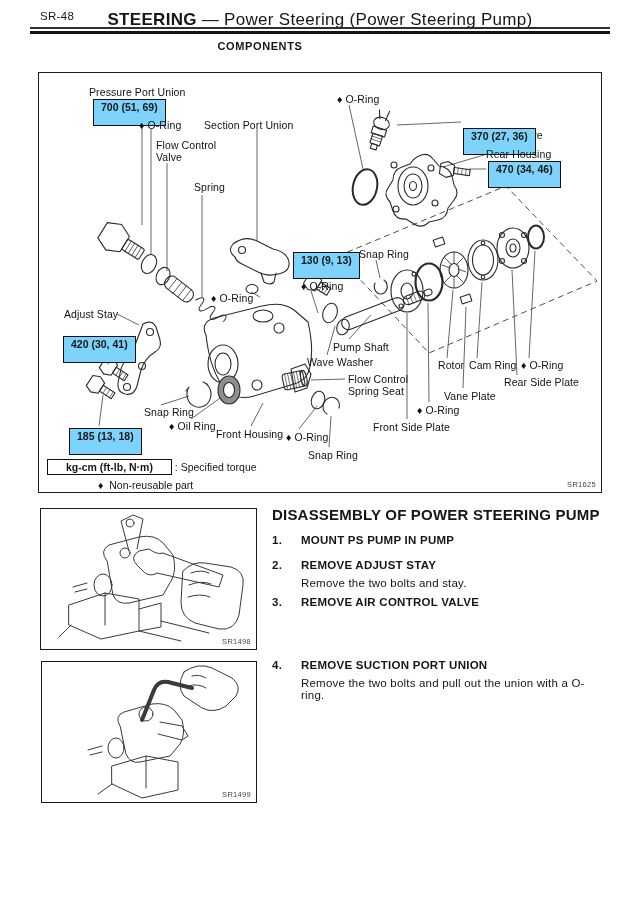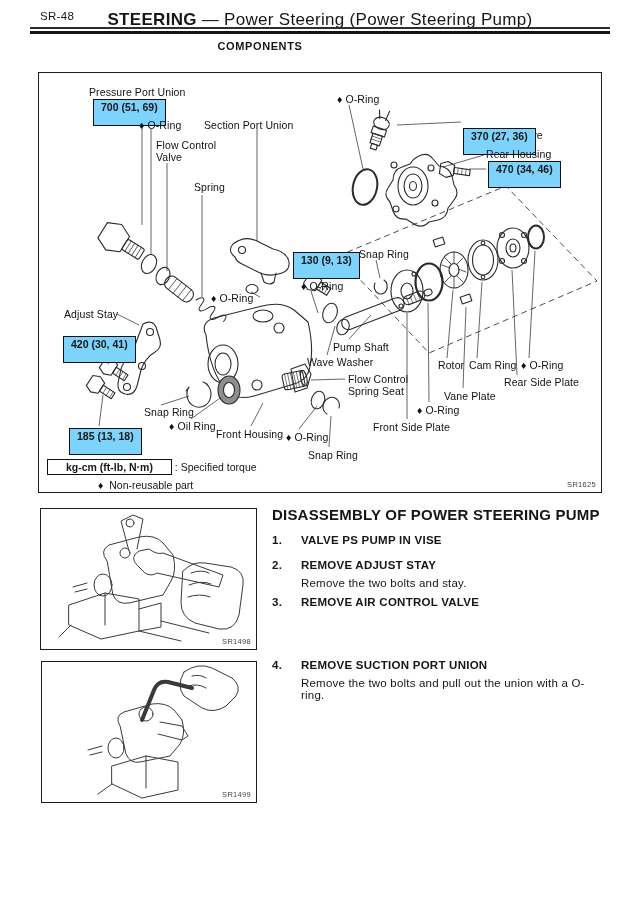--- a/index.html
+++ b/index.html
@@ -294,21 +294,21 @@
       <path d="M150 14 q8 -2 14 2 M146 24 q10 -3 18 2"></path>
     </g>
   </svg>
   <div class="figcode">SR1499</div>
 </div>
 
 <div class="abs prochead">DISASSEMBLY OF POWER STEERING PUMP</div>
 
 <div class="abs step" style="top:534px">
   <span class="n">1.</span>
-  <span class="t">VALVE PS PUMP IN VISE</span>
+  <span class="t">MOUNT PS PUMP IN PUMP</span>
 </div>
 <div class="abs step" style="top:559px">
   <span class="n">2.</span>
   <span class="t">REMOVE ADJUST STAY</span>
 </div>
 <div class="abs stepbody" style="top:577px">Remove the two bolts and stay.</div>
 <div class="abs step" style="top:596px">
   <span class="n">3.</span>
   <span class="t">REMOVE AIR CONTROL VALVE</span>
 </div>

